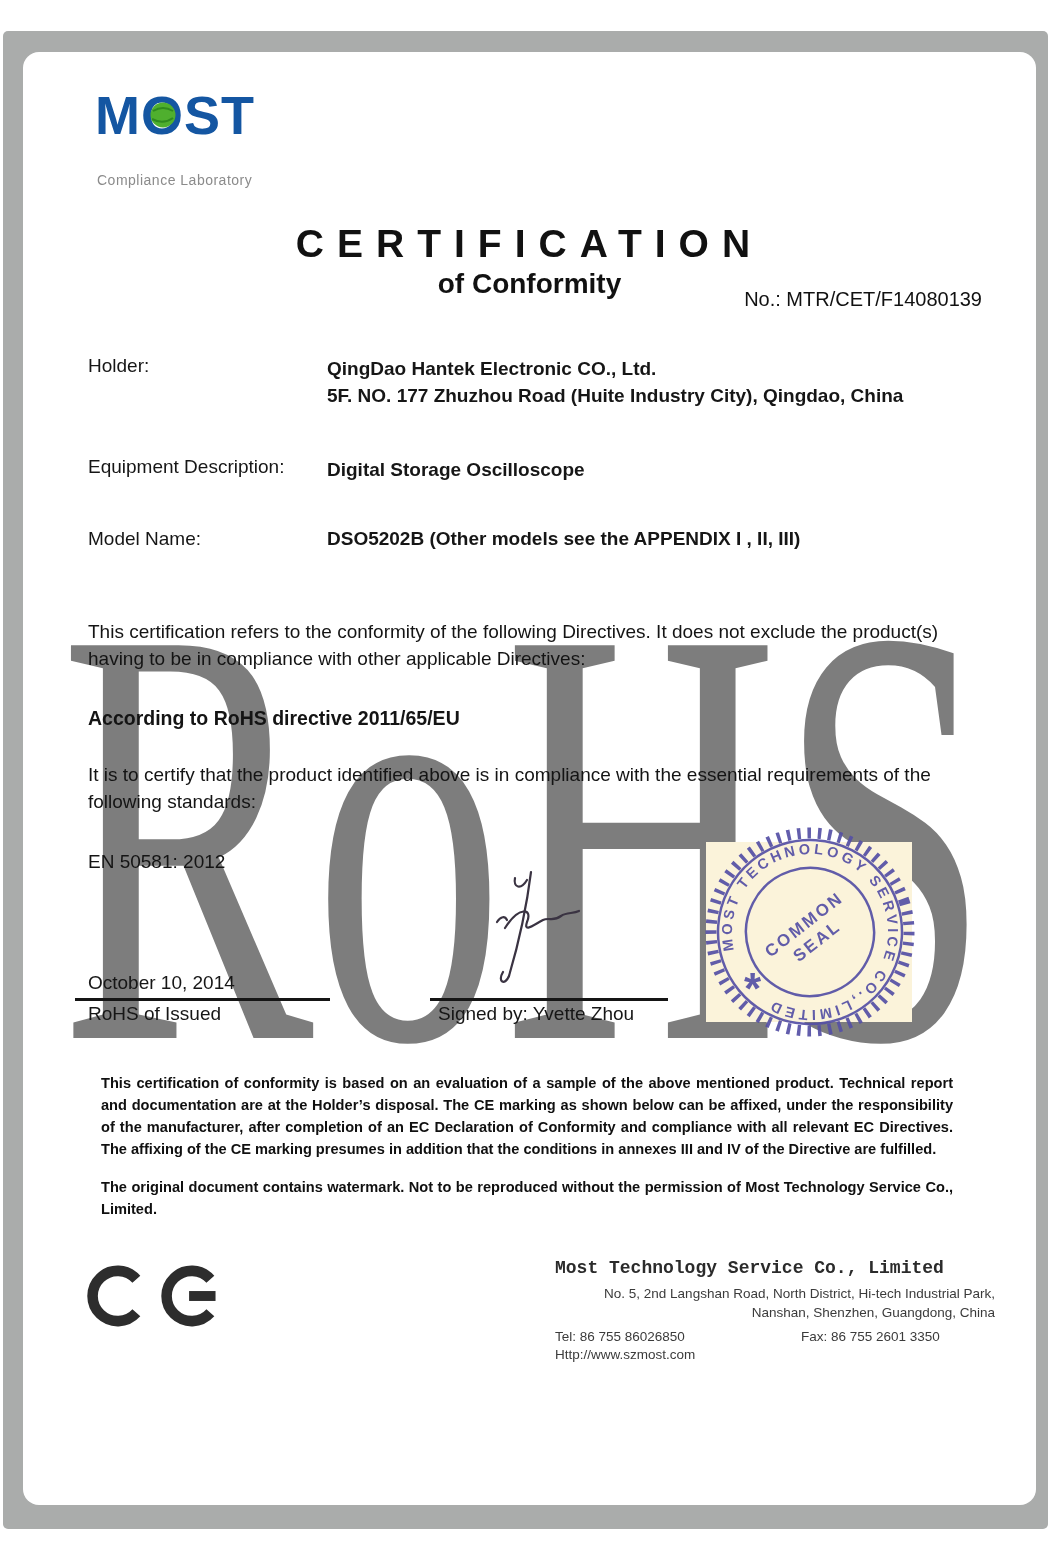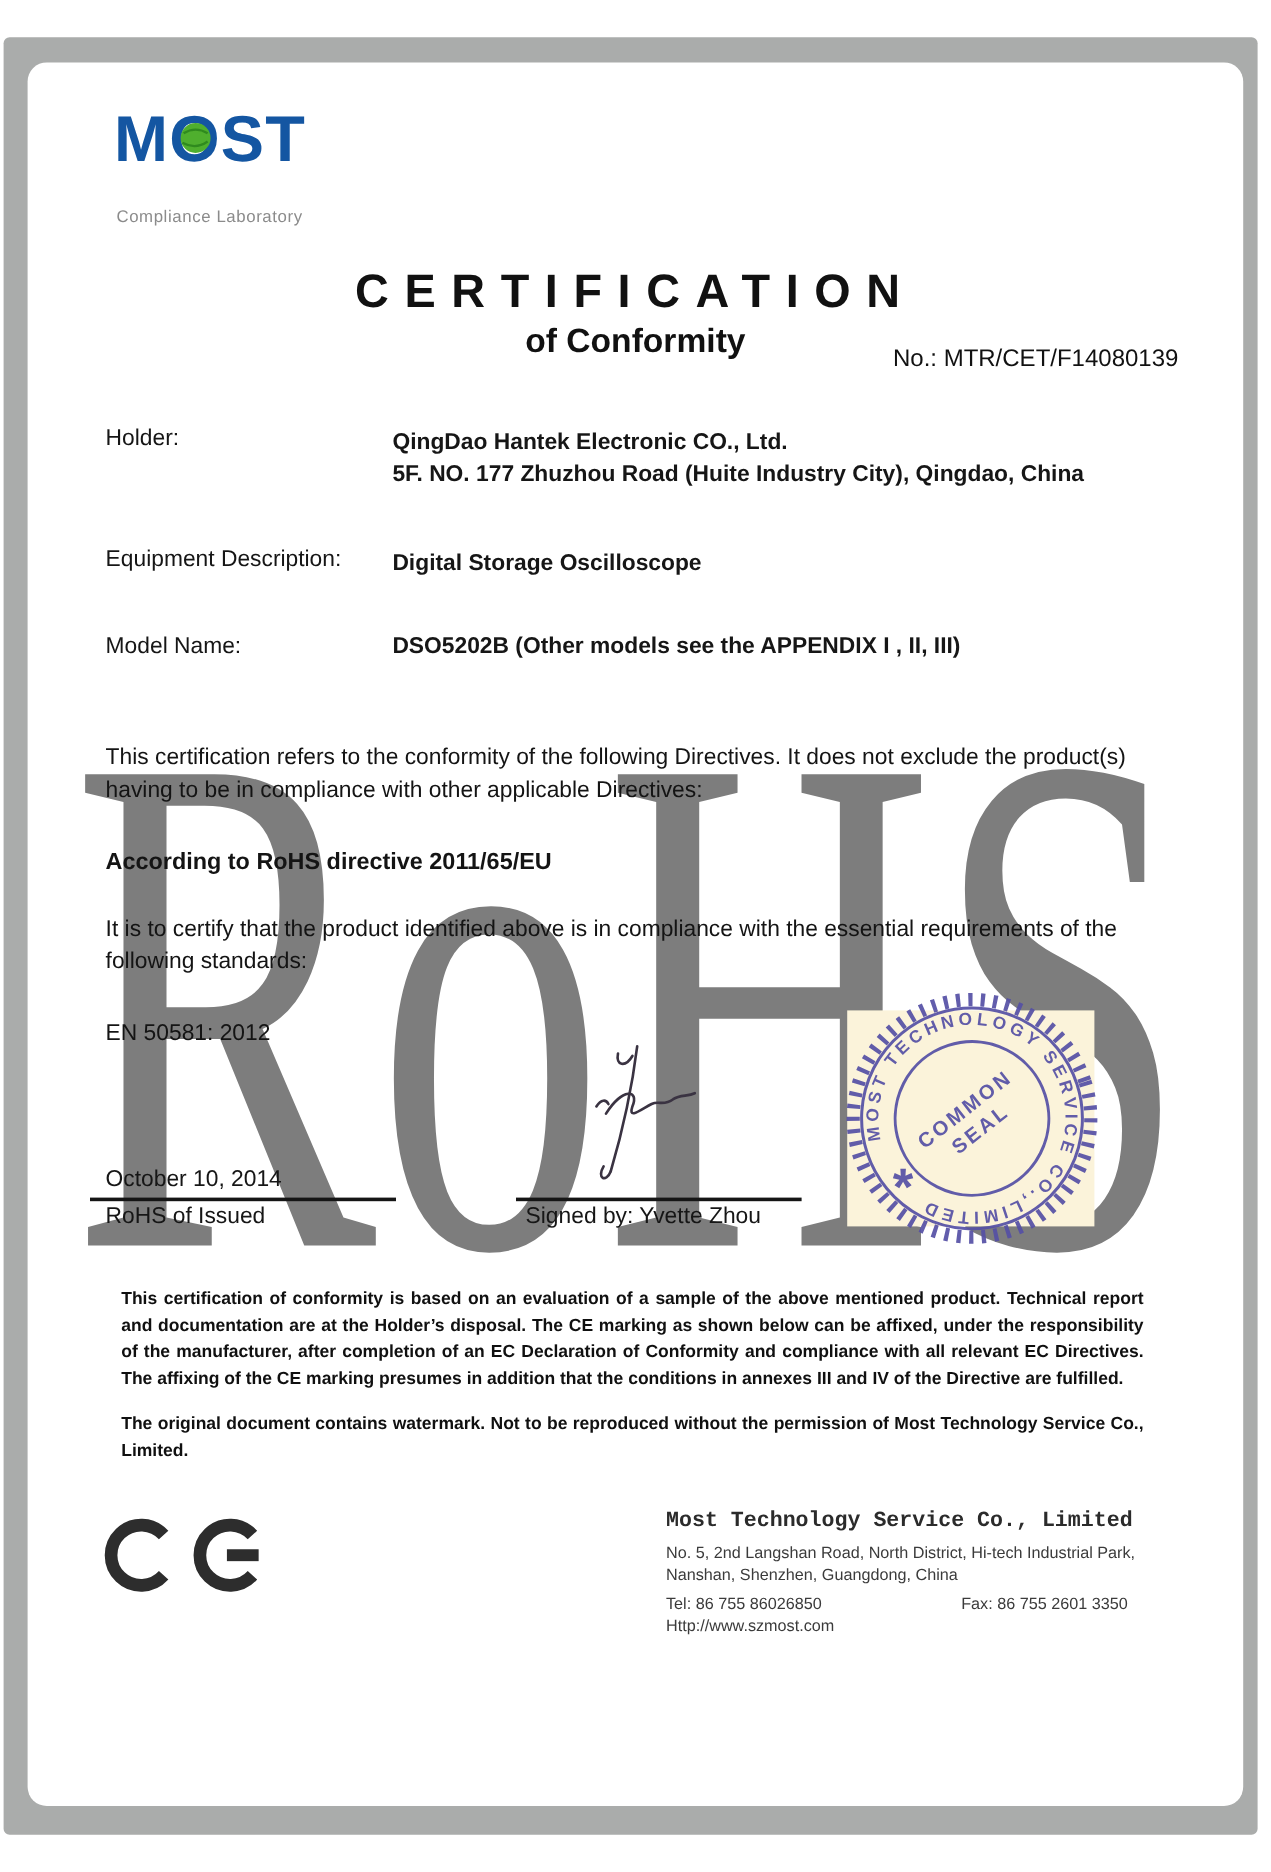--- a/index.html
+++ b/index.html
@@ -44,21 +44,21 @@
   .sign-label{left:415px;top:951px;font-size:19px;}
 
   .disclaimer{left:62px;top:1004px;width:884px;font-size:14.6px;font-weight:bold;line-height:22px;
               text-align:justify;color:#101010;}
   .disclaimer p{margin:16px;}
 
   .ce{position:absolute;left:63px;top:1194px;width:152px;height:100px;z-index:5;}
 
   .footer{left:532px;top:1206px;width:440px;z-index:5;}
   .footer .company{font-size:18px;font-weight:bold;color:#2b2b2b;margin-bottom:6px;font-family:Liberation Mono, monospace;}
-  .footer .addr{font-size:13.5px;color:#3b3b3b;line-height:19px;}
+  .footer .addr{font-size:13.5px;color:#3b3b3b;line-height:19px;text-align:right;}
   .footer .telfax{display:flex;margin-top:7px;font-size:13.5px;color:#3b3b3b;}
   .footer .tel{width:246px;}
   .footer .web{font-size:13.5px;color:#3b3b3b;margin-top:3px;}
 
   .seal text{fill:#5550a5;font-family:"Liberation Sans",sans-serif;font-weight:bold;}
 </style>
 </head>
 <body>
 
 <div class="canvas">

